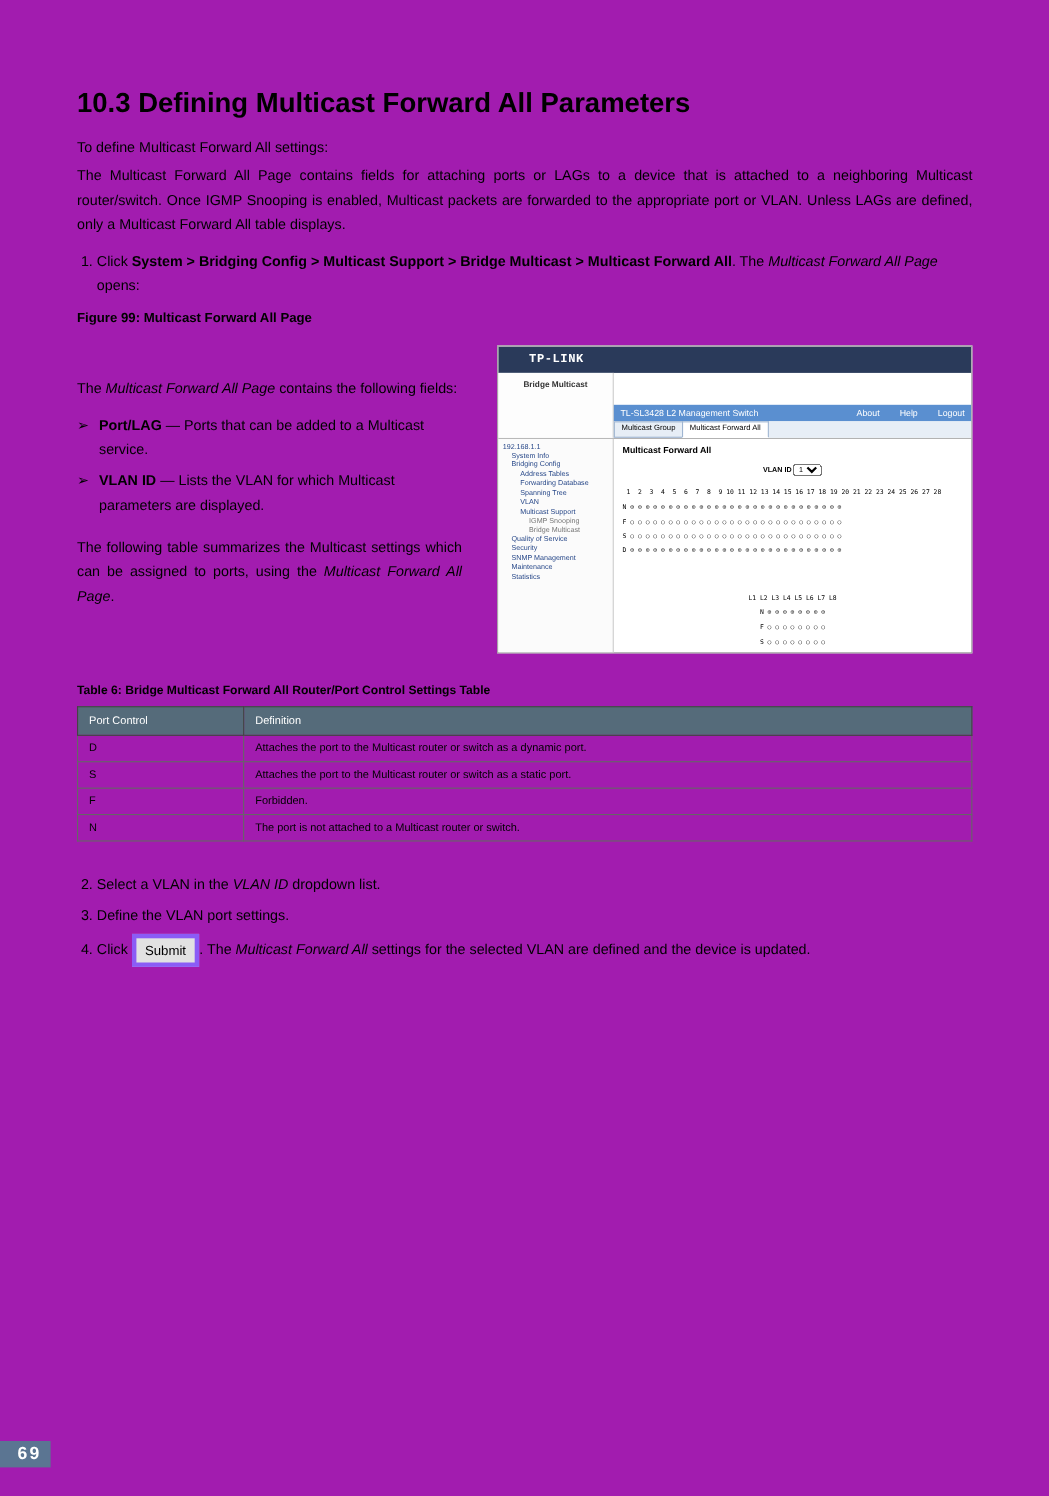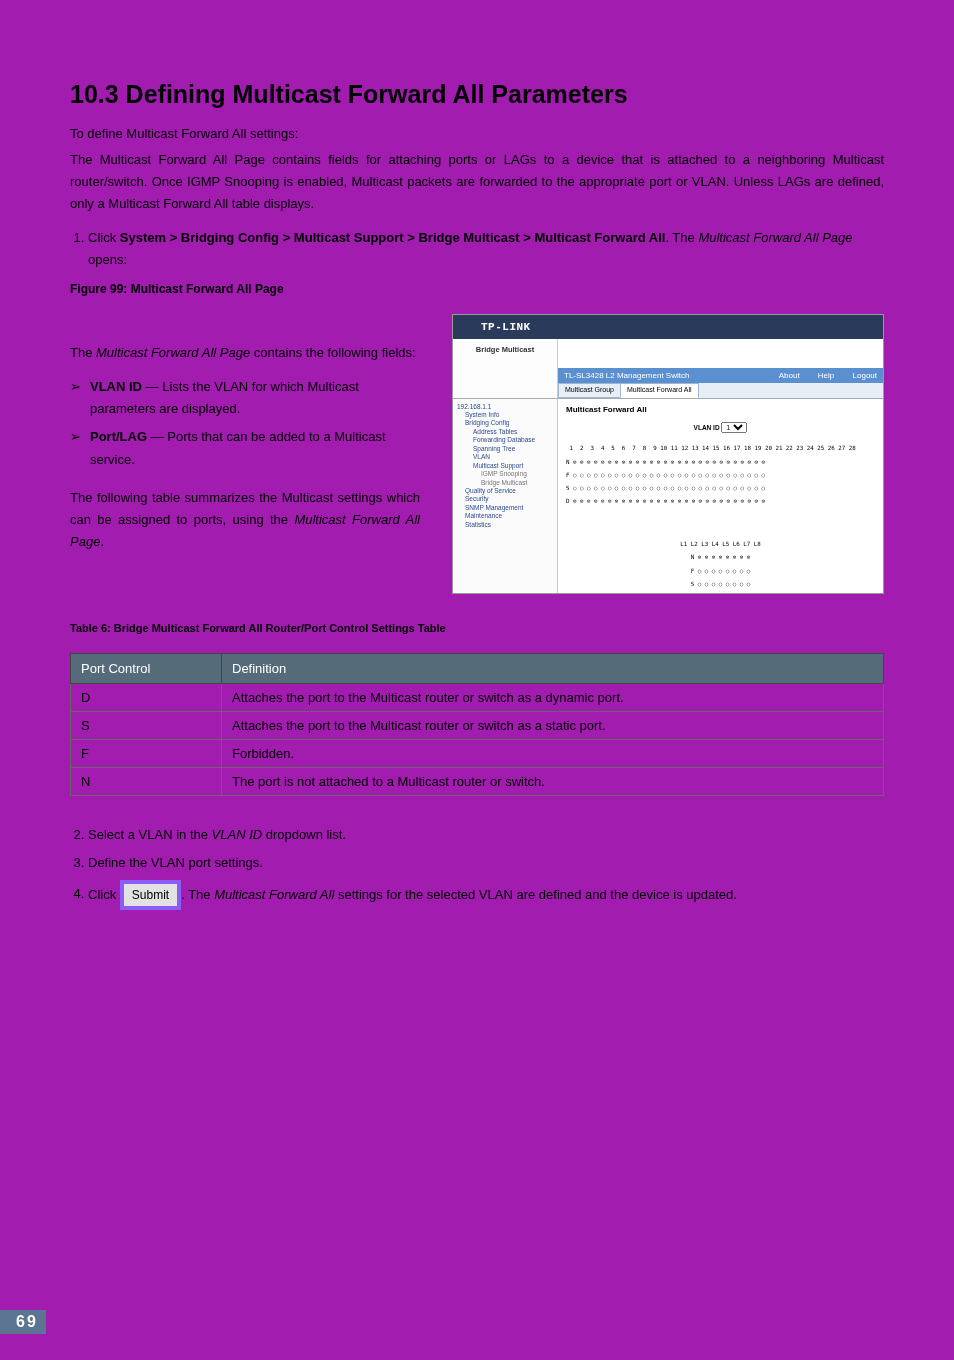--- a/index.html
+++ b/index.html
@@ -152,22 +152,22 @@
   .vlansel select { font-size: 6.5px; }
   .portgrid, .laggrid {
     font-family: monospace;
     font-size: 5.8px;
     line-height: 1.15;
     white-space: pre;
   }
   table.settings {
     border-collapse: collapse;
     width: 100%;
-    margin-top: 19px;
-    font-size: 13px;
+    margin-top: 8px;
+    font-size: 10px;
   }
   table.settings th {
     background: #556b7a;
     color: #fff;
     font-weight: normal;
     text-align: left;
     padding: 7px 10px;
     border: 1px solid #444;
   }
   table.settings th:first-child { width: 130px; }
@@ -221,24 +221,24 @@
 
   <div class="fig-caption">Figure 99: Multicast Forward All Page</div>
 
   <div class="two-col">
     <div class="left-col">
       <p class="body-text" style="text-align:justify;">
         <span>The </span><em class="i">Multicast Forward All Page</em><span> contains the following fields:</span>
       </p>
       <ul class="bullets">
         <li>
-          <b class="k">VLAN ID</b><span> — Lists the VLAN for which Multicast parameters are displayed.</span>
+          <b class="k">Port/LAG</b><span> — Ports that can be added to a Multicast service.</span>
         </li>
         <li>
-          <b class="k">Port/LAG</b><span> — Ports that can be added to a Multicast service.</span>
+          <b class="k">VLAN ID</b><span> — Lists the VLAN for which Multicast parameters are displayed.</span>
         </li>
       </ul>
       <p class="body-text" style="text-align:justify;margin-top:16px;">
         <span>The following table summarizes the Multicast settings which can be assigned to ports, using the </span><em class="i">Multicast Forward All Page</em><span>.</span>
       </p>
     </div>
 
     <div class="right-col">
       <div class="screenshot">
         <div class="ss-top">

